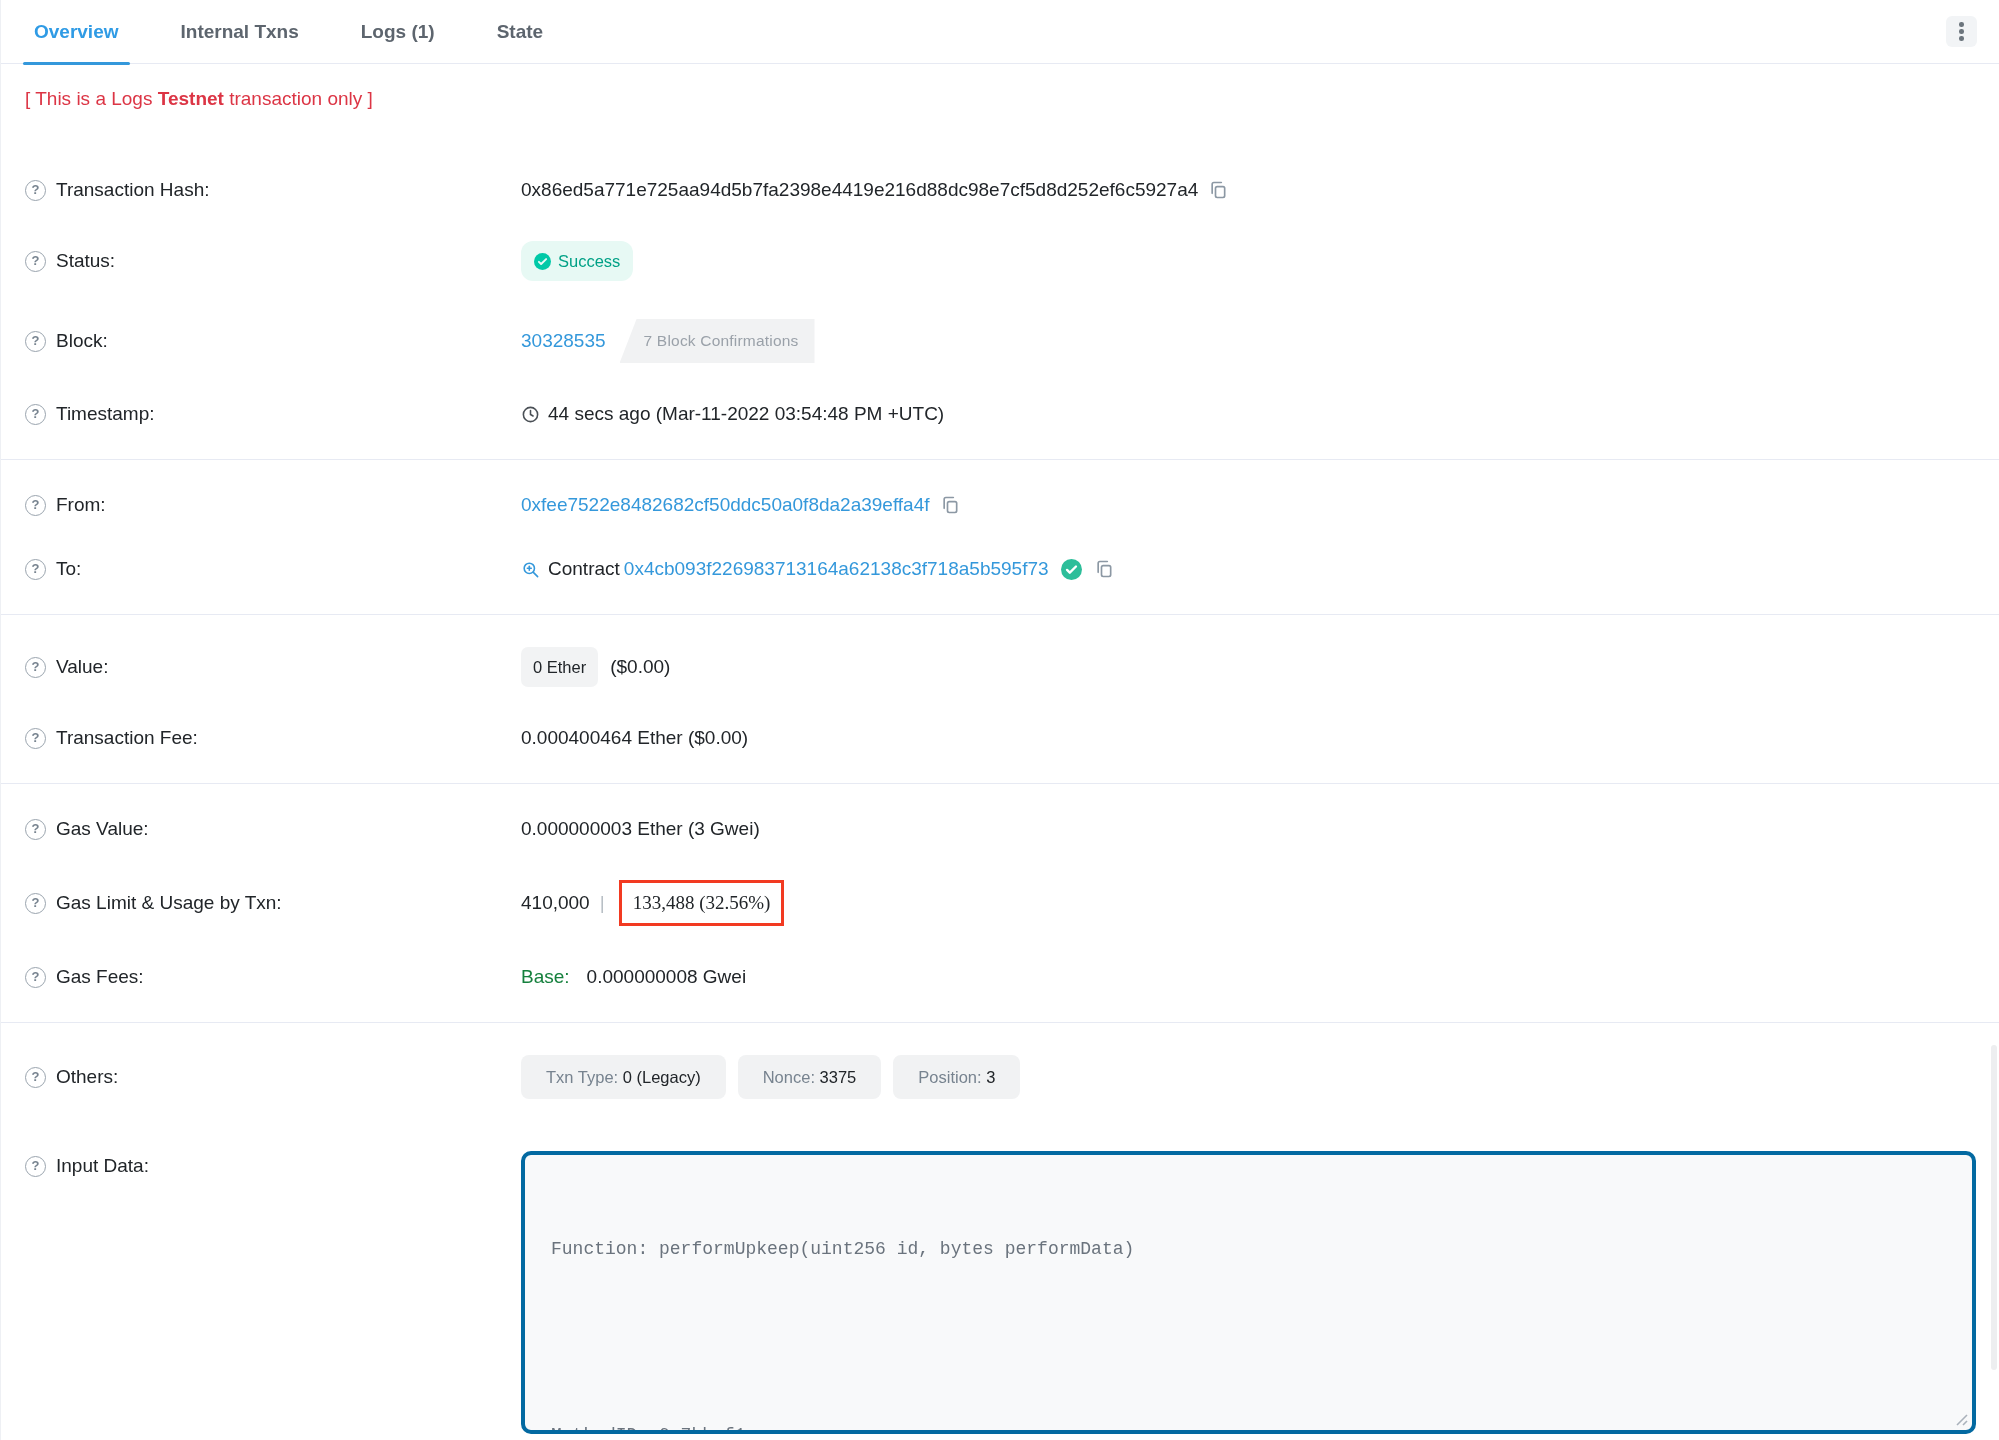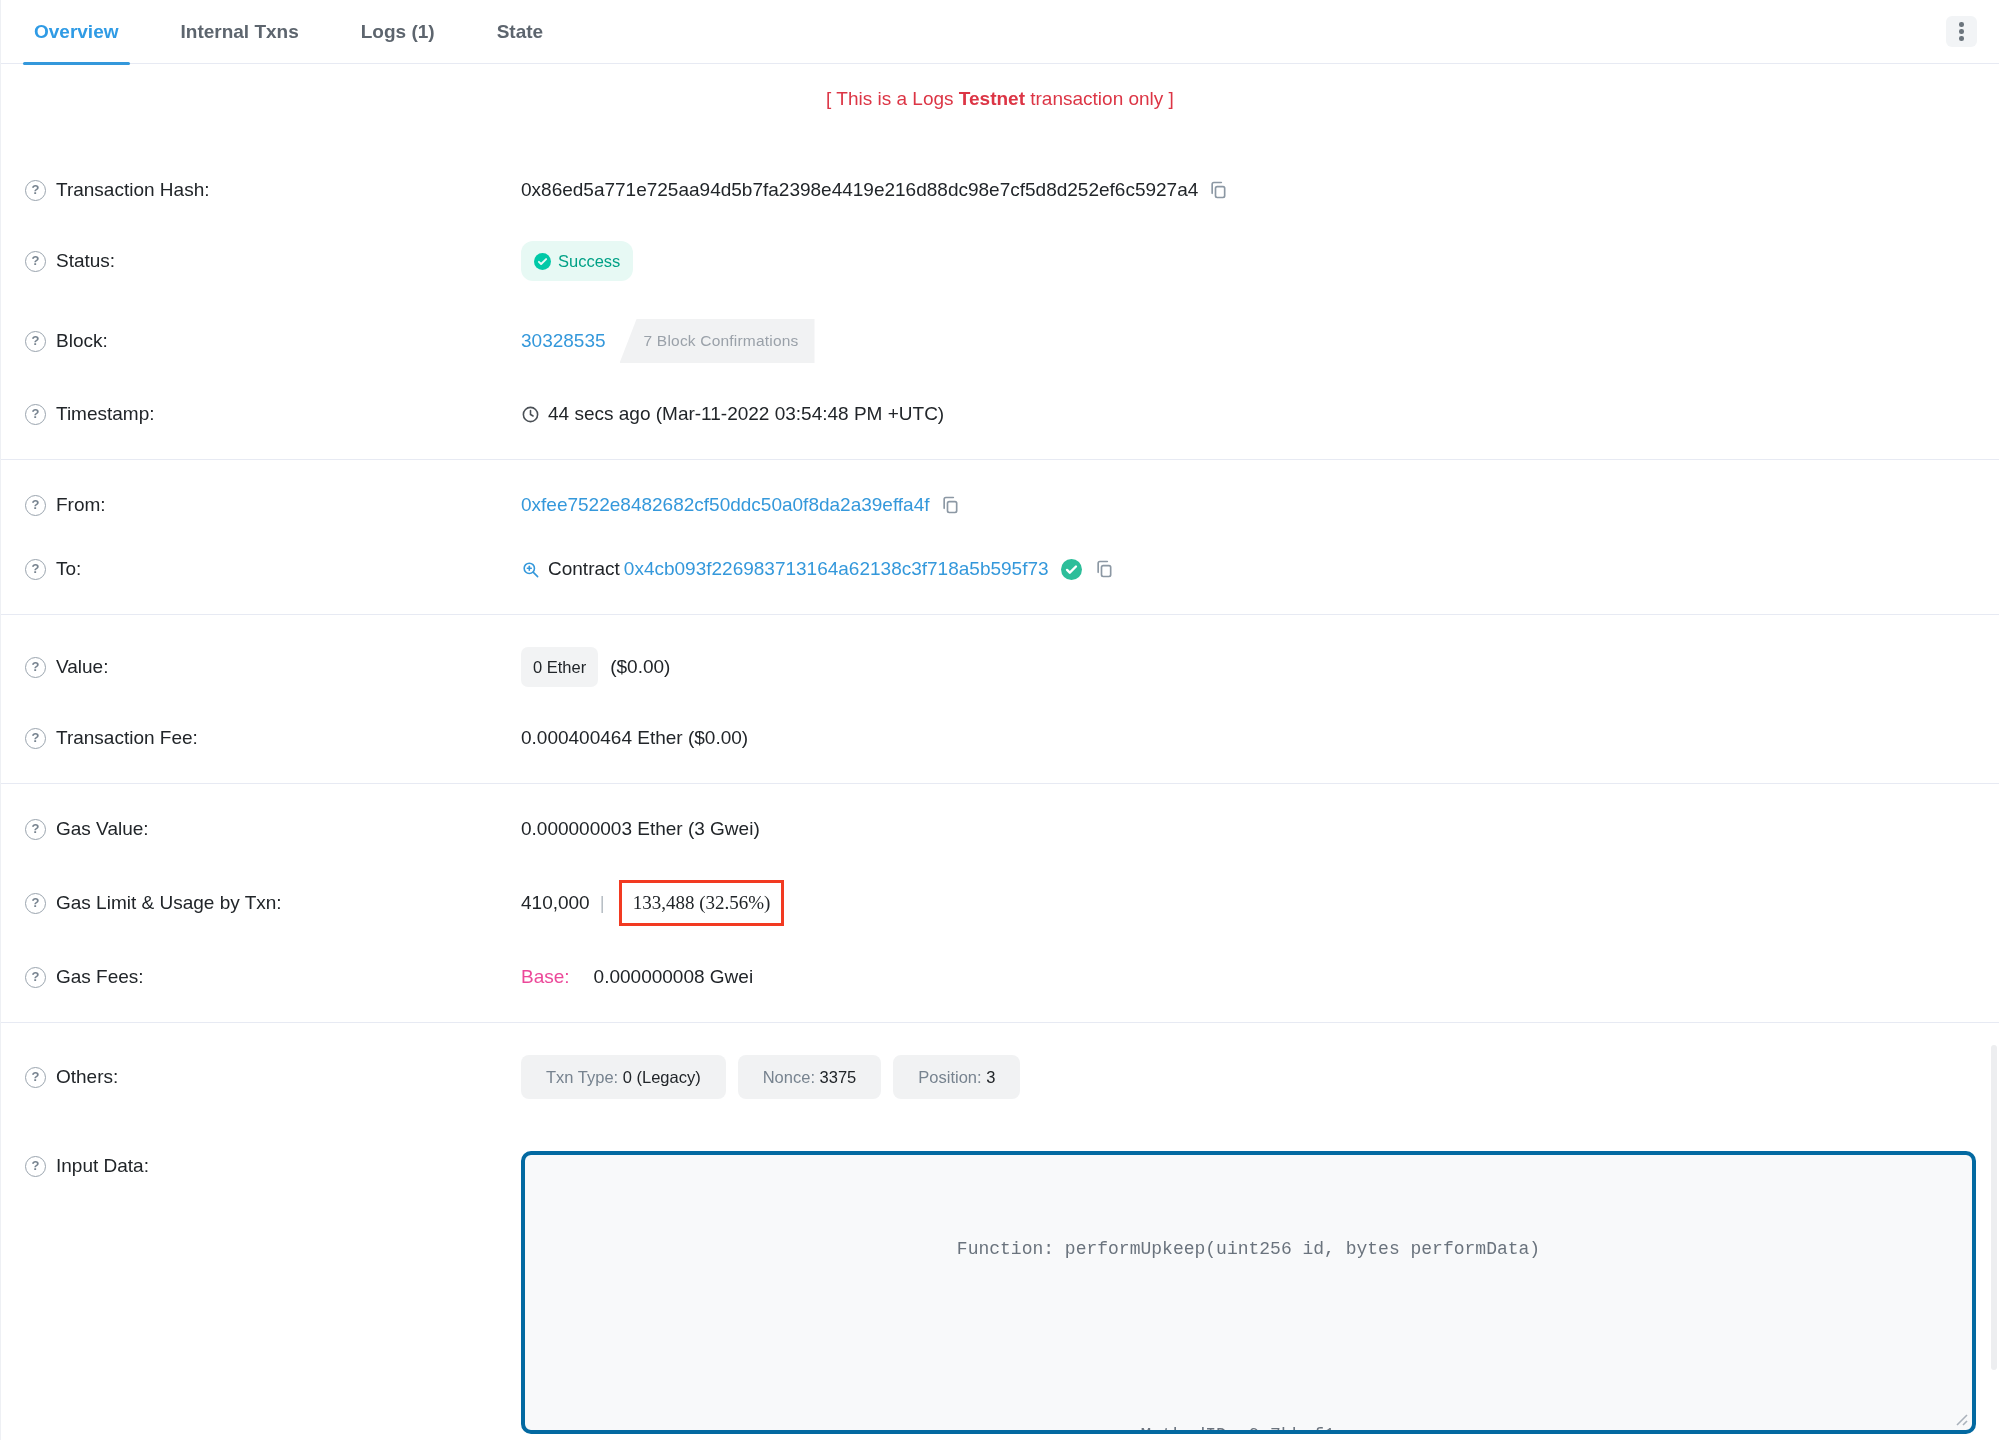--- a/index.html
+++ b/index.html
@@ -9,21 +9,20 @@
     background: #ffffff;
     color: #212529;
     position: relative;
     overflow: hidden;
   }
   .card {
     width: 100%; height: 100%;
     border-left: 1px solid #eef0f4;
     position: relative;
     background: #fff;
-    text-align: center;
   }
 
   
   .tabbar {
     height: 64px;
     display: flex;
     align-items: center;
     padding: 0 22px;
     border-bottom: 1px solid #e7eaf3;
   }
@@ -175,21 +174,21 @@
   .gray-pill .pill-value { color: #212529; }
 
   .sep-bar { color: #b7bec5; margin: 0 14px 0 10px; }
   .annotation-box {
     display: inline-block;
     border: 3.5px solid #f23a21;
     padding: 7px 11px;
     color: #212529;
     font-family: Liberation Serif, serif;
   }
-  .base-label { color: #ec4899; margin-right: 24px; }
+  .base-label { color: #15803d; margin-right: 17px; }
 
   
   .input-box {
     width: 1455px;
     height: 283px;
     background: #f8f9fa;
     border: 4px solid #0369a1;
     border-radius: 10px;
     padding: 17px 26px 0 26px;
     overflow: hidden;

